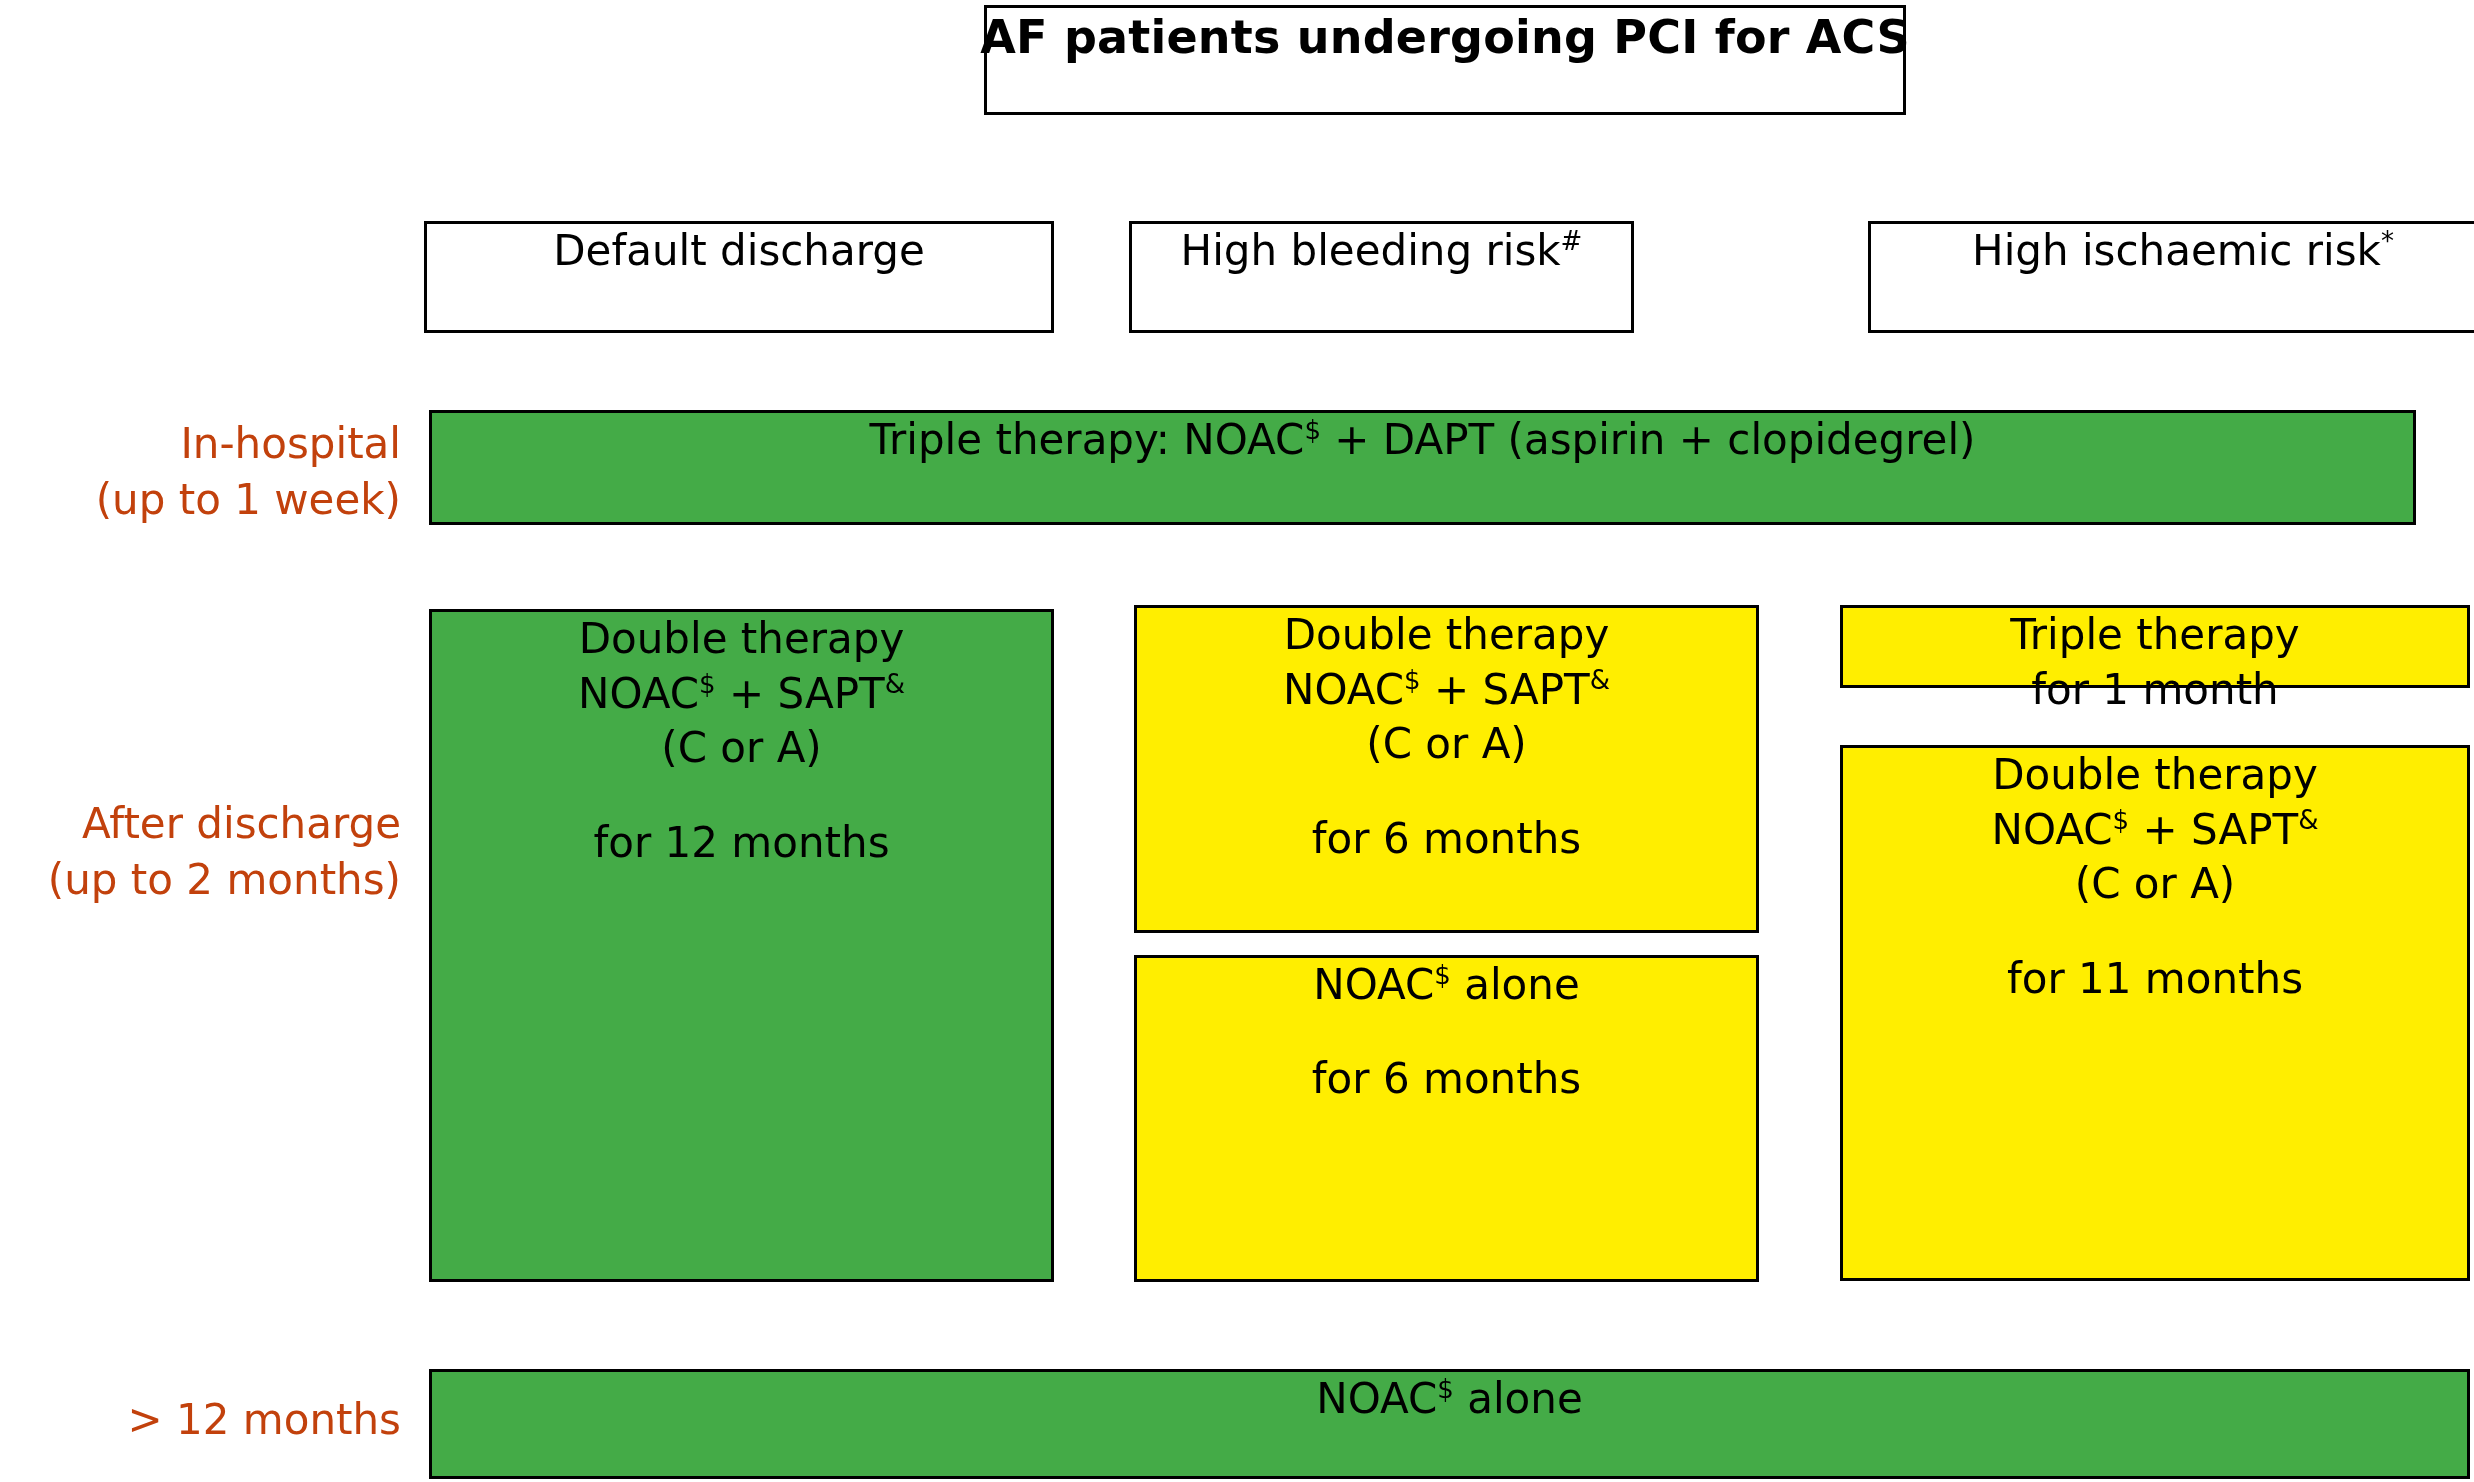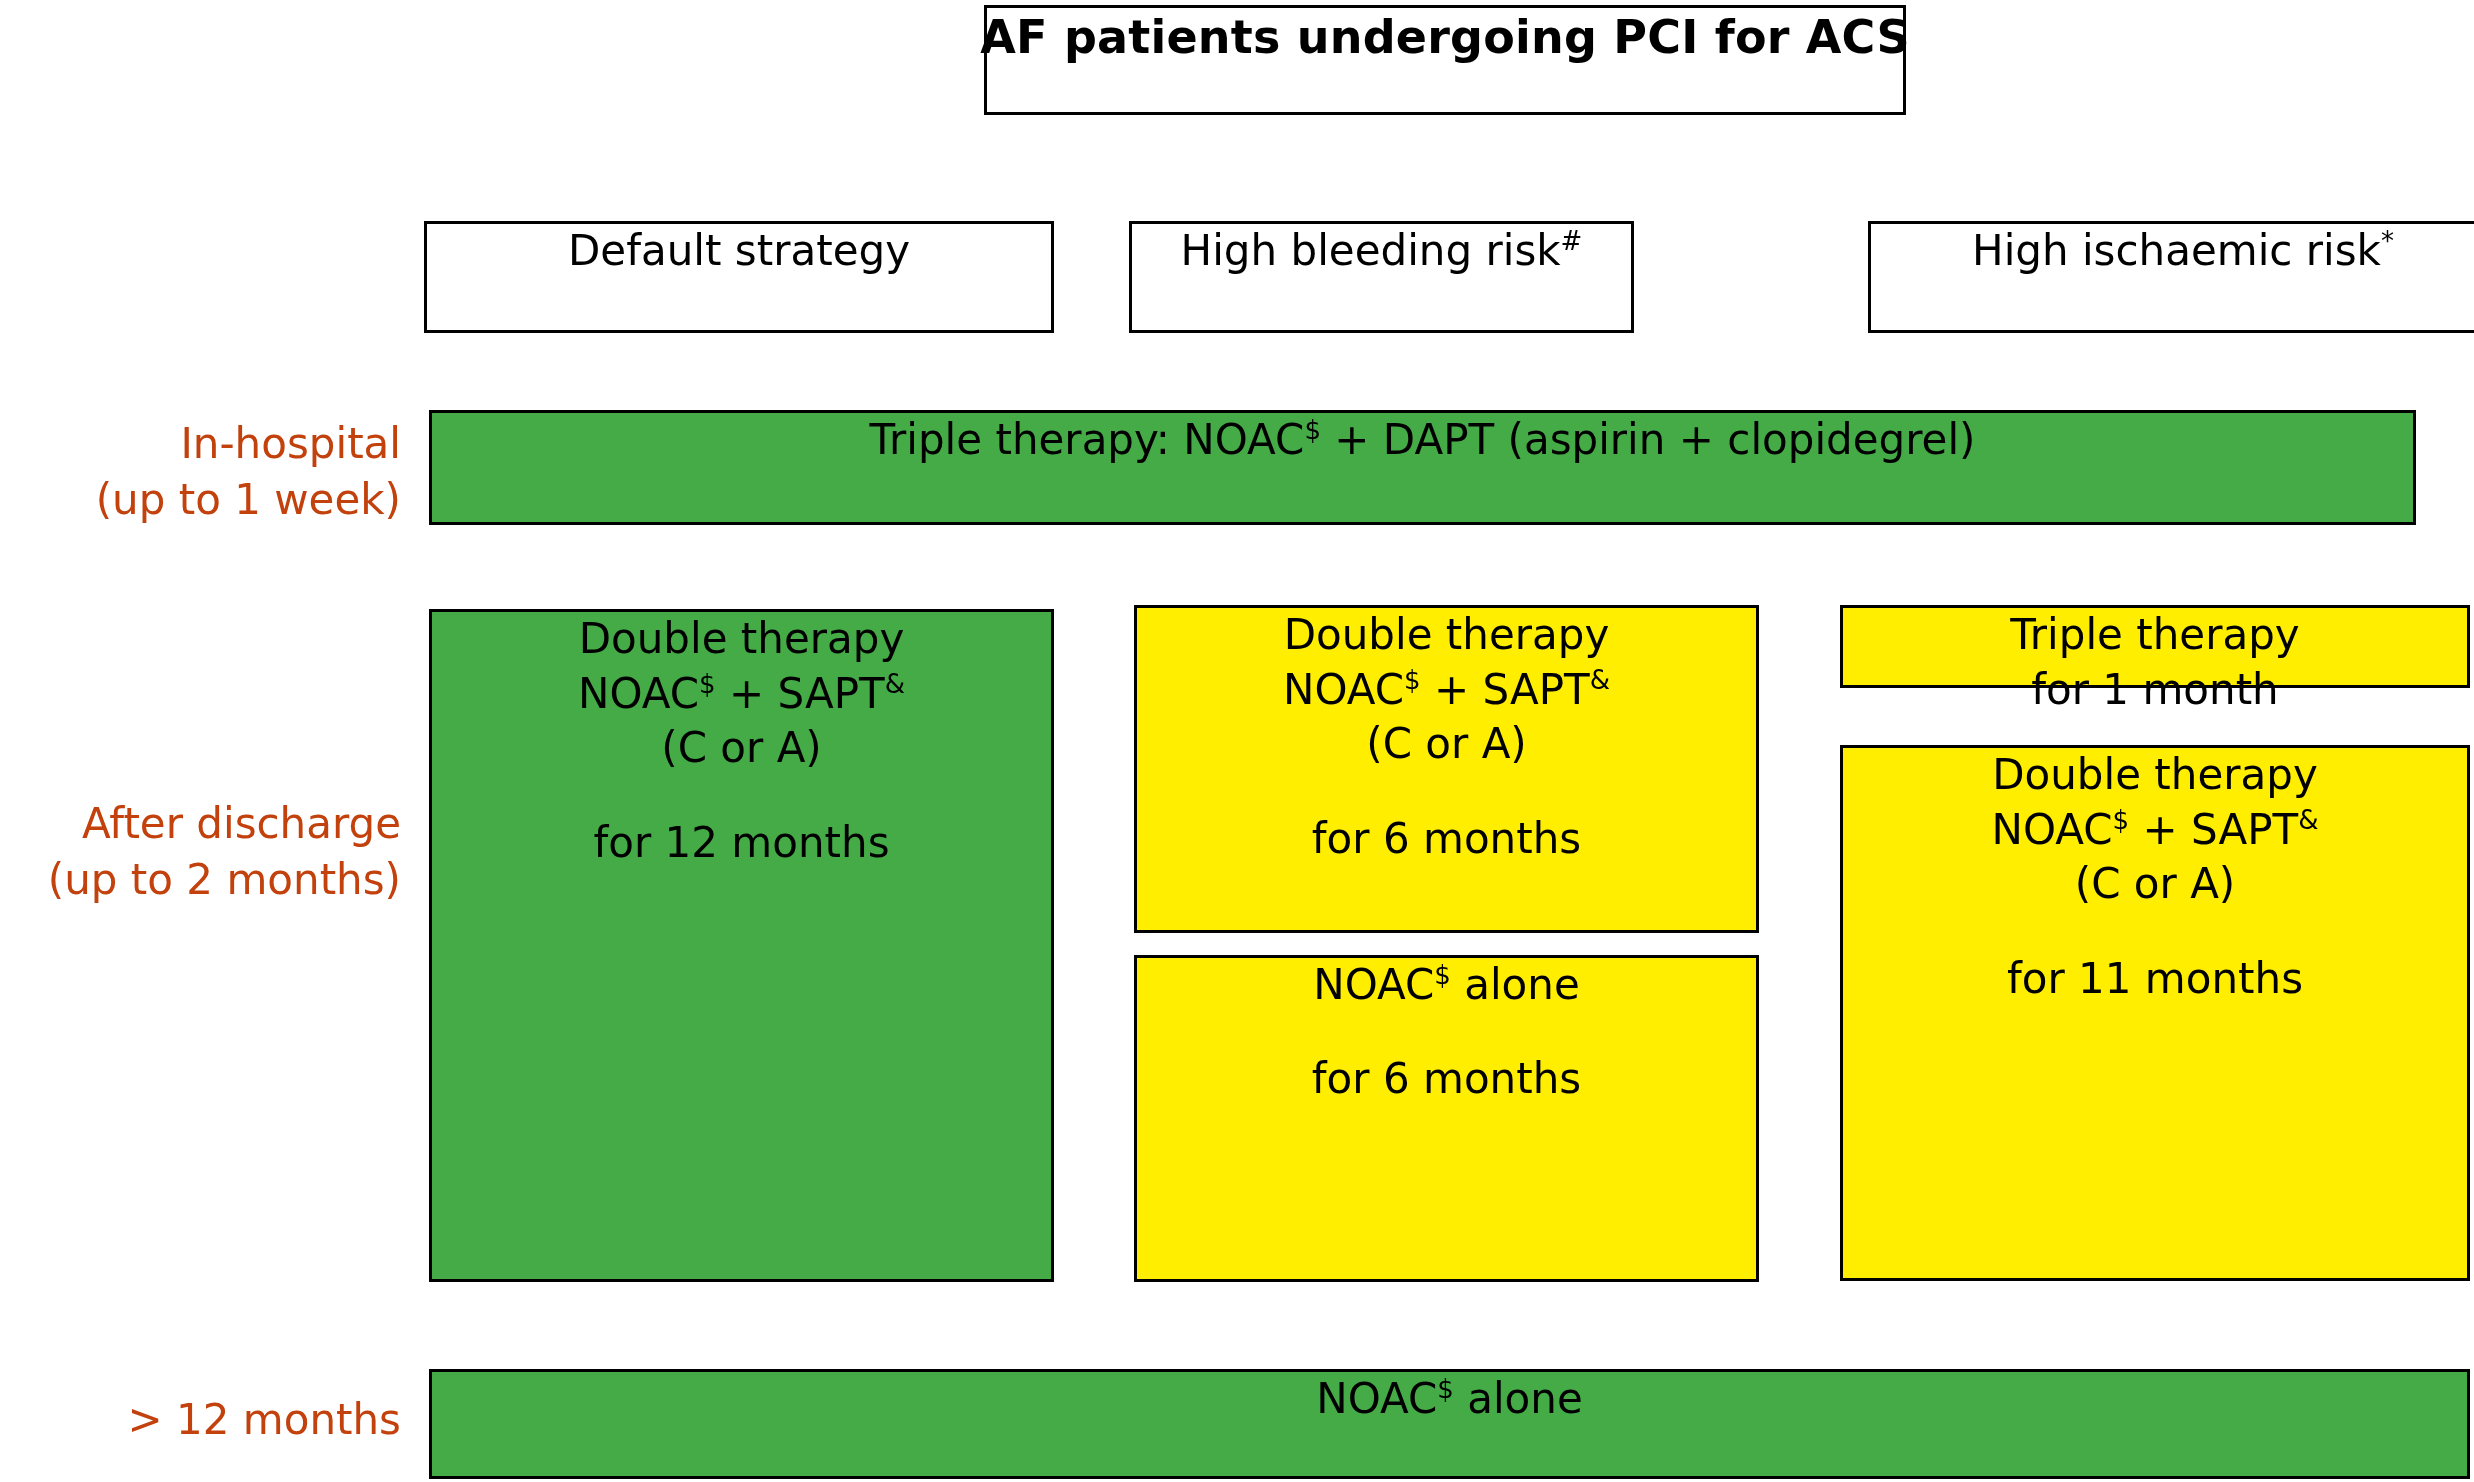--- a/index.html
+++ b/index.html
@@ -141,21 +141,21 @@
 </head>
 <body>
 
 <div class="stage">
 
   <div class="box white" id="title-box">
     <span class="line">AF patients undergoing PCI for ACS</span>
   </div>
 
   <div class="box white col-header" id="header-default">
-    <span class="line">Default strategy</span>
+    <span class="line">Default discharge</span>
   </div>
 
   <div class="box white col-header" id="header-bleeding">
     <span class="line"><span>High bleeding risk</span><sup>#</sup></span>
   </div>
 
   <div class="box white col-header" id="header-ischaemic">
     <span class="line"><span>High ischaemic risk</span><sup>*</sup></span>
   </div>
 

